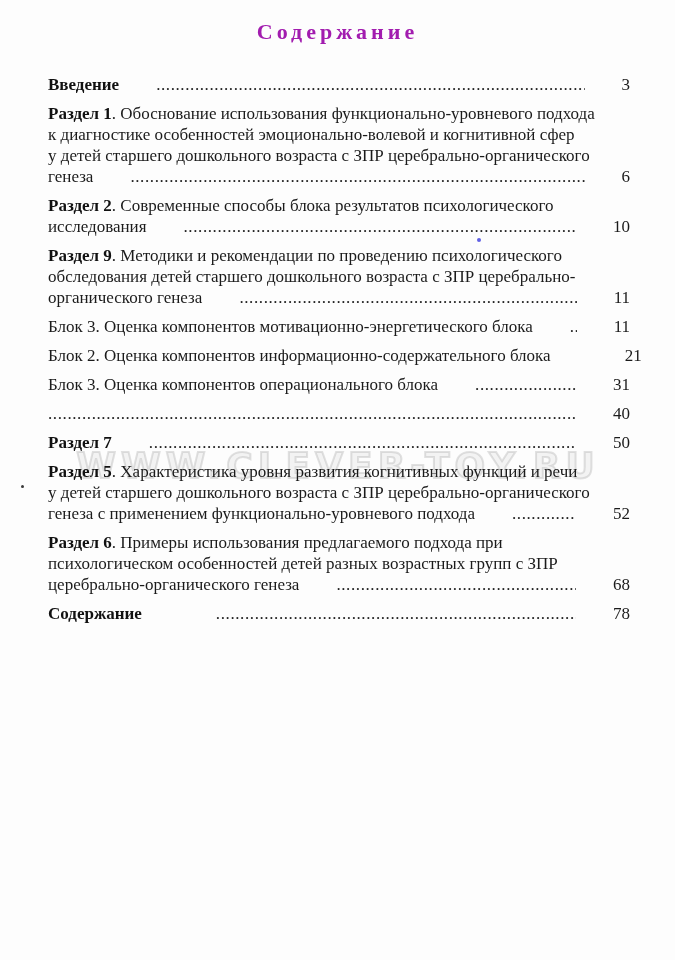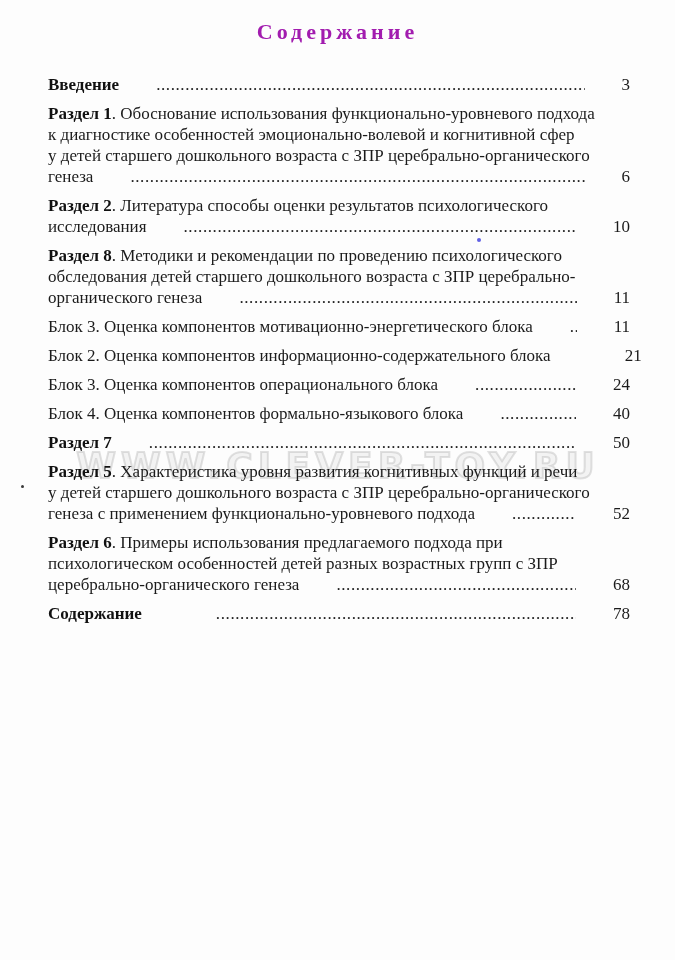--- a/index.html
+++ b/index.html
@@ -113,29 +113,29 @@
         <div class="line"><span class="lead">Раздел 1</span><span class="txt">. Обоснование использования функционально-уровневого подхода</span></div>
         <div class="line"><span class="txt">к диагностике особенностей эмоционально-волевой и когнитивной сфер</span></div>
         <div class="line"><span class="txt">у детей старшего дошкольного возраста с ЗПР церебрально-органического</span></div>
         <div class="line last">
           <span class="txt">генеза</span>
           <span class="dots">............................................................................................................................................................................................................................................................................................................</span>
           <span class="pg">6</span>
         </div>
       </div>
       <div class="entry">
-        <div class="line"><span class="lead">Раздел 2</span><span class="txt">. Литература способы оценки результатов психологического</span></div>
+        <div class="line"><span class="lead">Раздел 2</span><span class="txt">. Современные способы блока результатов психологического</span></div>
         <div class="line last">
           <span class="txt">исследования </span>
           <span class="dots">............................................................................................................................................................................................................................................................................................................</span>
           <span class="pg">10</span>
         </div>
       </div>
       <div class="entry">
-        <div class="line"><span class="lead">Раздел 8</span><span class="txt">. Методики и рекомендации по проведению психологического</span></div>
+        <div class="line"><span class="lead">Раздел 9</span><span class="txt">. Методики и рекомендации по проведению психологического</span></div>
         <div class="line"><span class="txt">обследования детей старшего дошкольного возраста с ЗПР церебрально-</span></div>
         <div class="line last">
           <span class="txt">органического генеза </span>
           <span class="dots">............................................................................................................................................................................................................................................................................................................</span>
           <span class="pg">11</span>
         </div>
       </div>
       <div class="entry">
         <div class="line last">
           <span class="txt">Блок 3. Оценка компонентов мотивационно-энергетического блока</span>
@@ -147,26 +147,25 @@
         <div class="line last">
           <span class="txt">Блок 2. Оценка компонентов информационно-содержательного блока </span>
           <span class="dots">............................................................................................................................................................................................................................................................................................................</span>
           <span class="pg">21</span>
         </div>
       </div>
       <div class="entry">
         <div class="line last">
           <span class="txt">Блок 3. Оценка компонентов операционального блока </span>
           <span class="dots">............................................................................................................................................................................................................................................................................................................</span>
-          <span class="pg">24</span>
-        </div>
-      </div>
-      <div class="entry">
-        <div class="line last">
-          <span class="txt">Блок 4. Оценка компонентов формально-языкового блока </span>
+          <span class="pg">31</span>
+        </div>
+      </div>
+      <div class="entry">
+        <div class="line last">
           <span class="dots">............................................................................................................................................................................................................................................................................................................</span>
           <span class="pg">40</span>
         </div>
       </div>
       <div class="entry">
         <div class="line last">
           <span class="lead">Раздел 7</span>
           <span class="dots">............................................................................................................................................................................................................................................................................................................</span>
           <span class="pg">50</span>
         </div>

